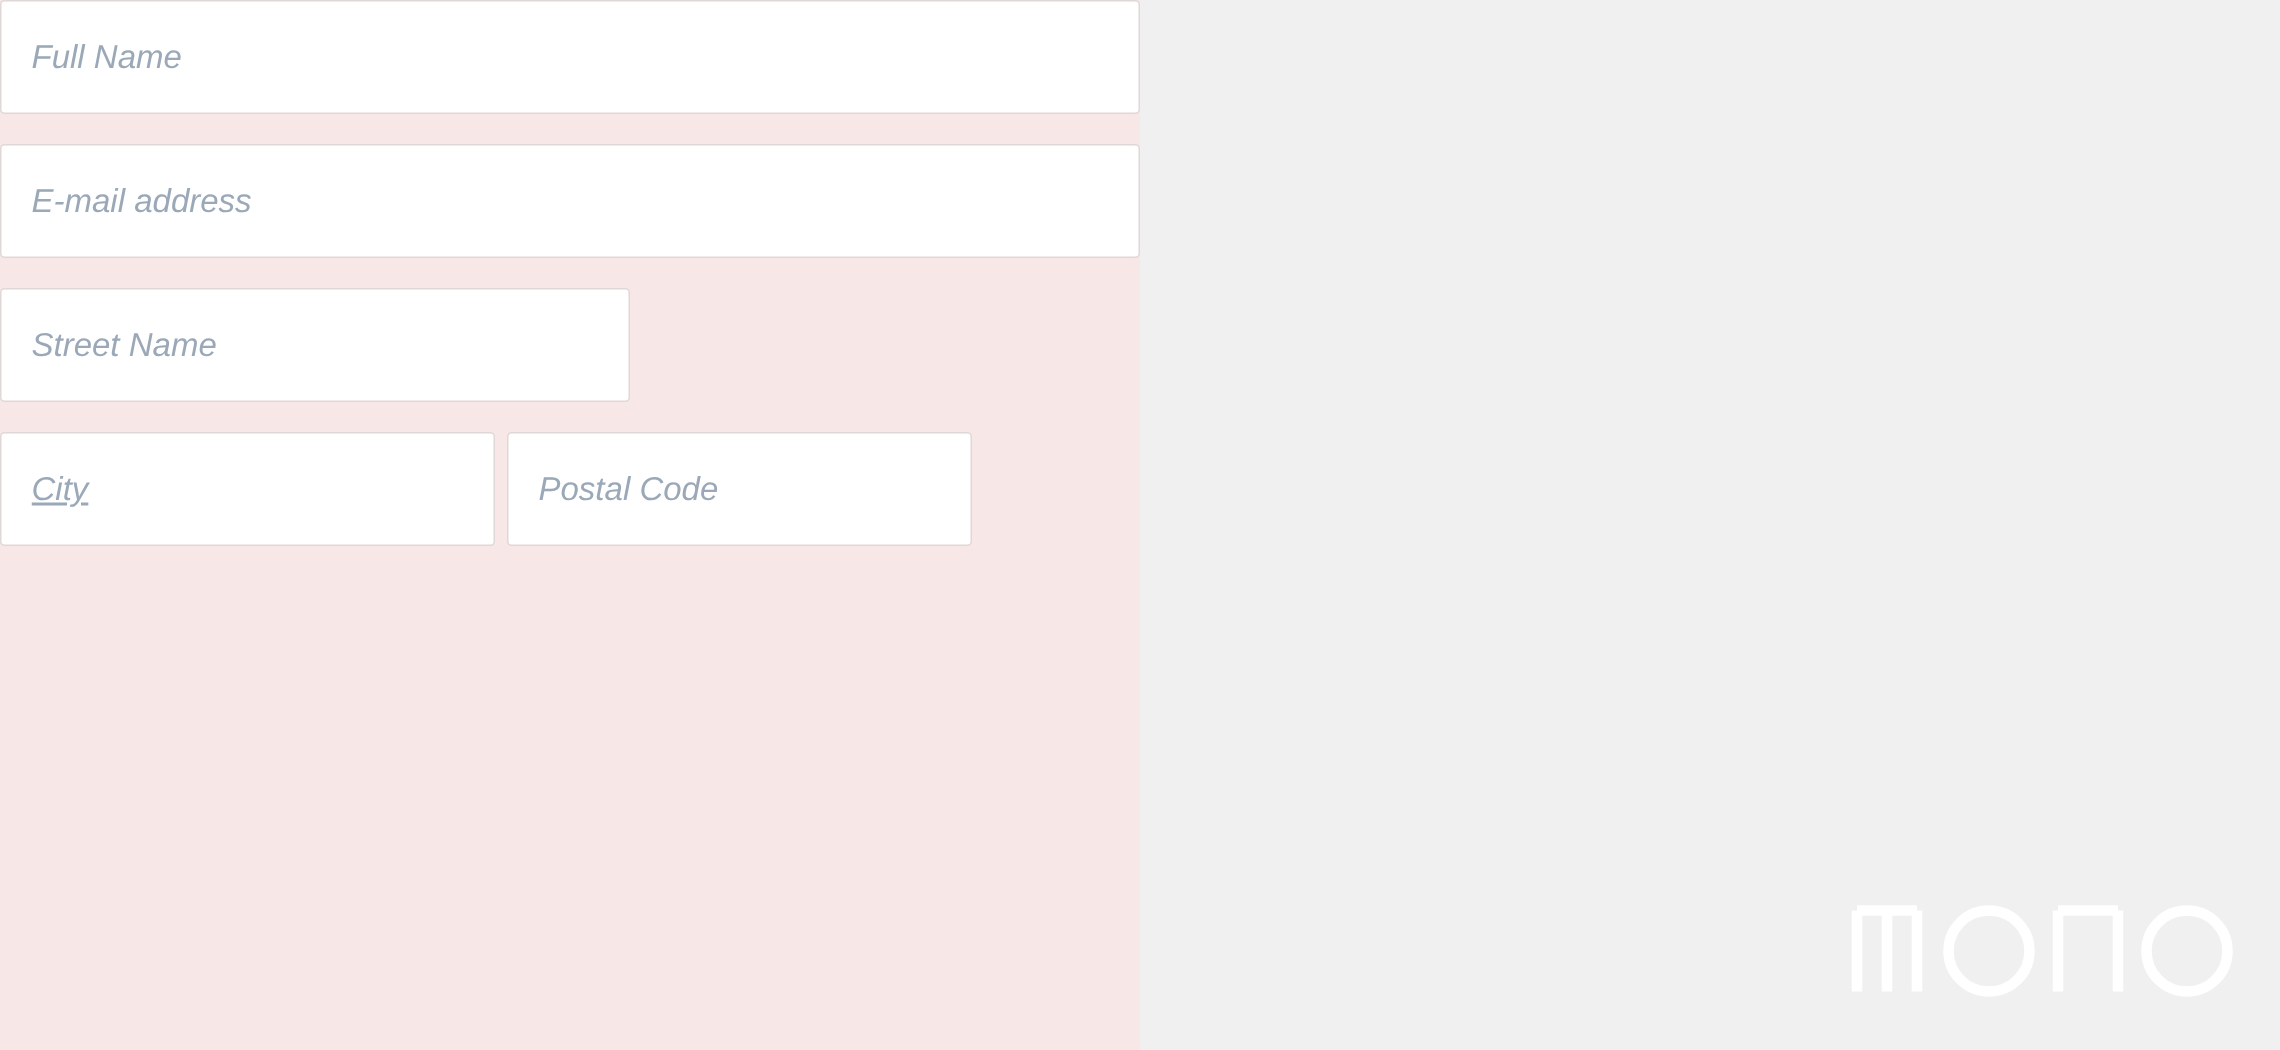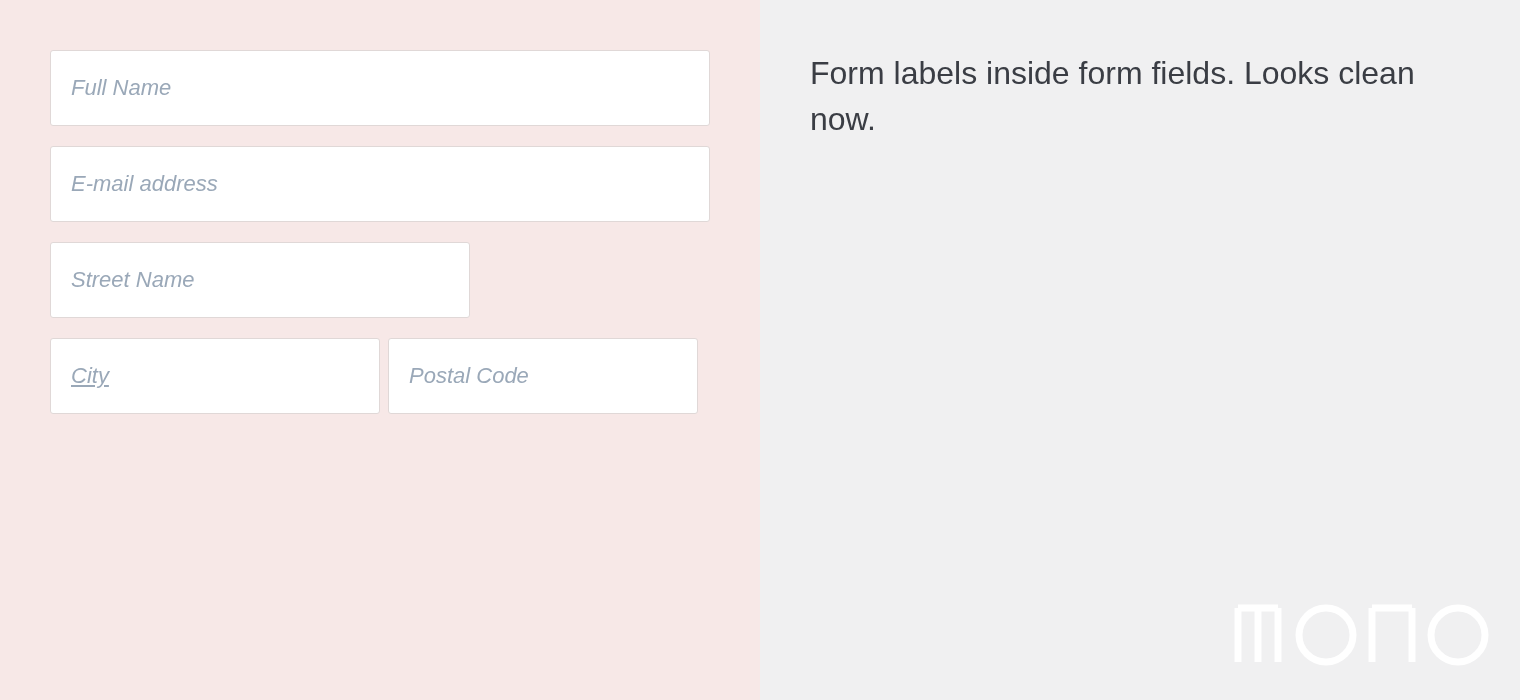--- a/index.html
+++ b/index.html
@@ -11,21 +11,20 @@
       font-family: -apple-system, BlinkMacSystemFont, "Segoe UI", Helvetica, Arial, sans-serif;
       width: 1520px;
       height: 700px;
       display: flex;
       overflow: hidden;
     }
     .left-panel {
       width: 760px;
       height: 700px;
       background-color: #f7e8e7;
-      padding: 50px;
     }
     .right-panel {
       width: 760px;
       height: 700px;
       background-color: #f0f0f1;
       padding: 50px;
       position: relative;
     }
     .form-container {
       display: flex;
@@ -104,21 +103,20 @@
       <input type="text" class="input-field street-name" placeholder="Street Name" style="">
     </div>
     <div class="form-row">
       <input type="text" class="input-field city-field" placeholder="City" style="">
       <input type="text" class="input-field postal-field" placeholder="Postal Code" style="">
     </div>
   </div>
 </div>
 
 <div class="right-panel">
-  <p class="caption-text">Form labels inside form fields. Looks clean now.</p>
   <div class="logo">
     <svg viewBox="0 0 260 70" xmlns="http://www.w3.org/2000/svg">
       <g fill="none" stroke="#ffffff" stroke-width="7" stroke-linecap="butt">
 
         <line x1="8" y1="8" x2="8" y2="62"></line>
         <line x1="28" y1="8" x2="28" y2="62"></line>
         <line x1="48" y1="8" x2="48" y2="62"></line>
         <line x1="8" y1="8" x2="48" y2="8"></line>
 
         <circle cx="96" cy="35" r="27"></circle>

